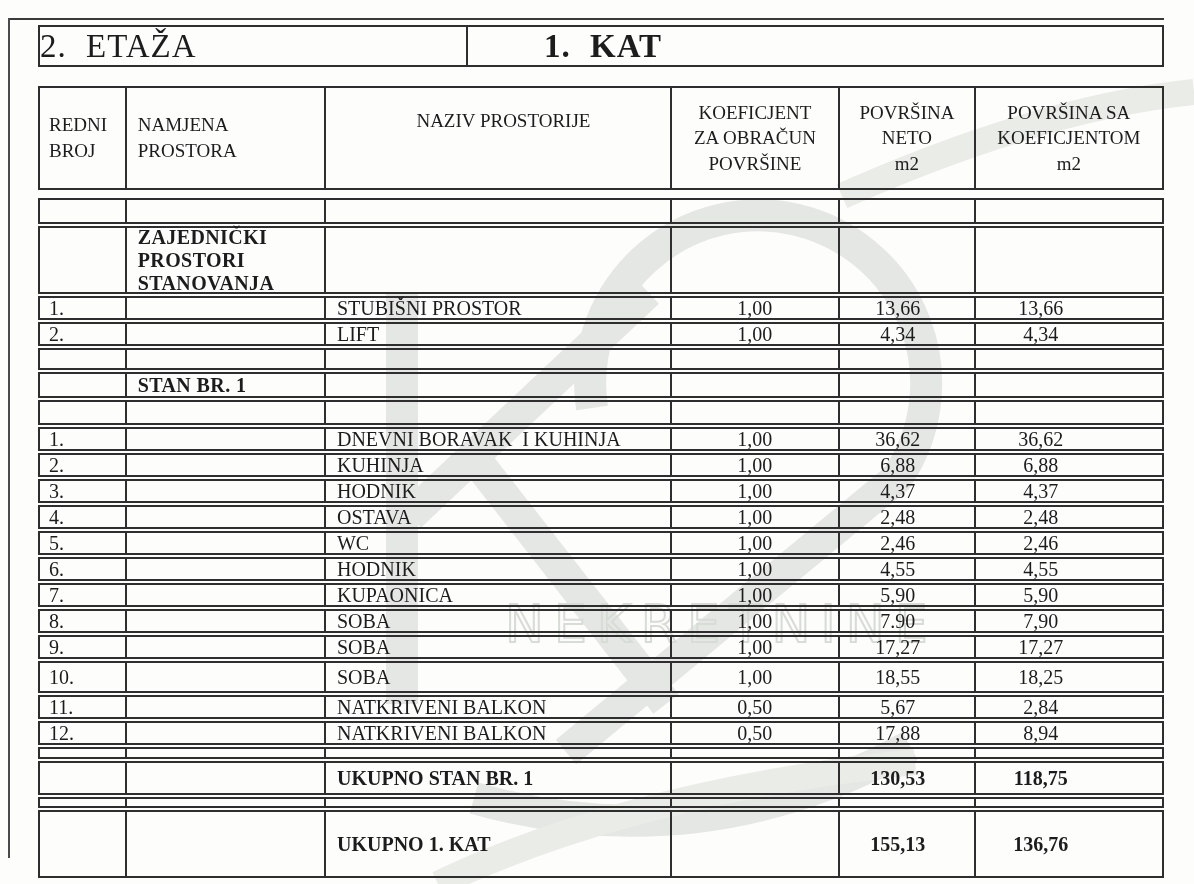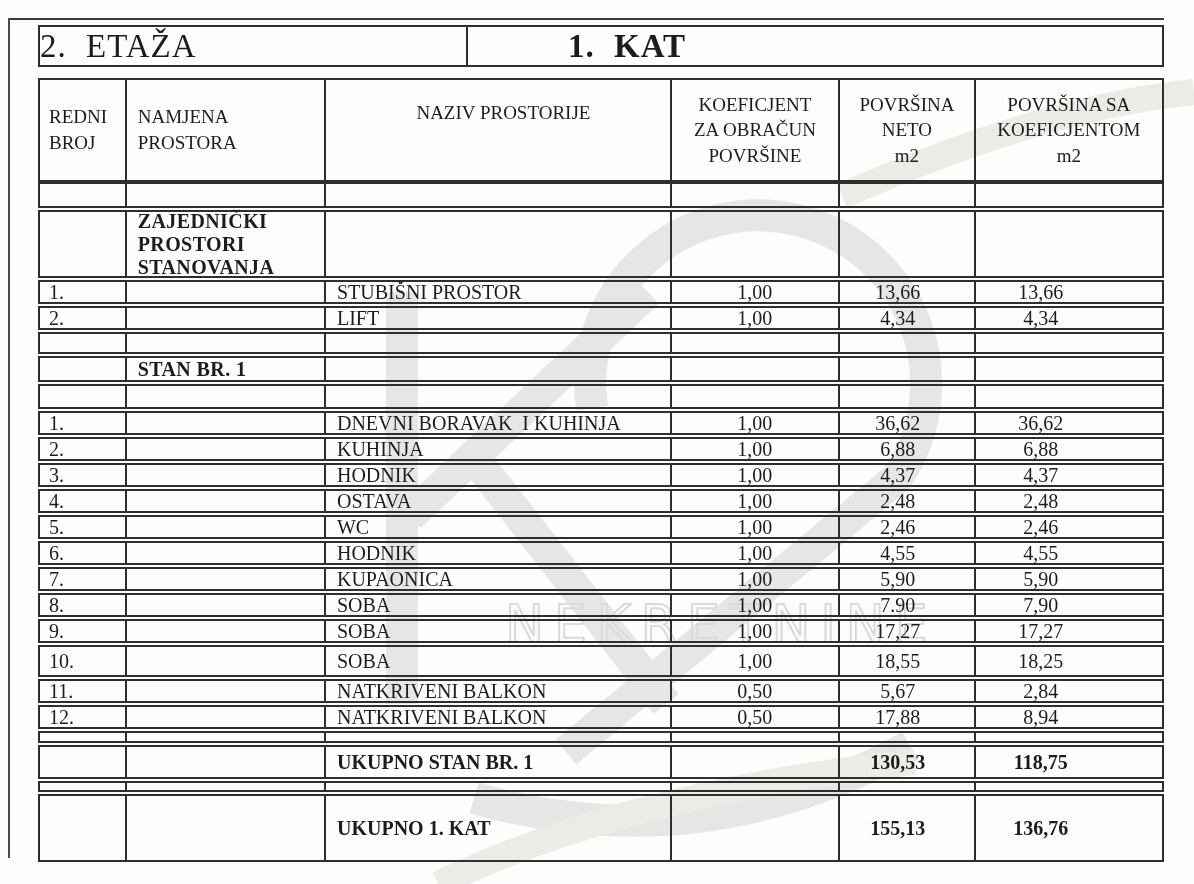--- a/index.html
+++ b/index.html
@@ -14,28 +14,28 @@
   
   .top-rule{position:absolute;left:8px;top:18px;width:1156px;height:2px;background:#3a3a3a;z-index:1;}
   .left-edge{position:absolute;left:8px;top:18px;width:2px;height:840px;background:#4a4a4a;z-index:1;}
   
   .band{
     position:absolute;left:38px;top:25px;width:1126px;height:42px;
     border:2px solid #2e2e2e;box-sizing:border-box;display:flex;z-index:2;background:transparent;
   }
   .band-cell{display:flex;align-items:center;font-size:33px;letter-spacing:1px;word-spacing:10px;box-sizing:border-box;}
   .band-cell.etaza{width:428px;border-right:2px solid #2e2e2e;}
-  .band-cell.kat{flex:1;padding-left:76px;font-weight:bold;margin-left:24px;}
+  .band-cell.kat{flex:1;padding-left:76px;font-weight:bold;}
   
   .tbl{position:absolute;left:38px;top:78px;width:1126px;z-index:2;}
   .trow{
     display:flex;width:1126px;box-sizing:border-box;
     border:2px solid #2e2e2e;margin-top:2px;background:transparent;
   }
-  .trow:first-child{margin-top:0;}
+  .trow:first-child{margin-top:8px;}
   .c{
     box-sizing:border-box;border-right:2px solid #2e2e2e;
     display:flex;align-items:center;font-size:20px;line-height:1.05;
     overflow:visible;
   }
   .c:last-child{border-right:none;}
   .c-no{width:87px;padding-left:9px;}
   .c-nam{width:200px;padding-left:11px;}
   .c-naziv{width:347px;padding-left:11px;white-space:pre;}
   .c-koef{width:169px;justify-content:center;}

